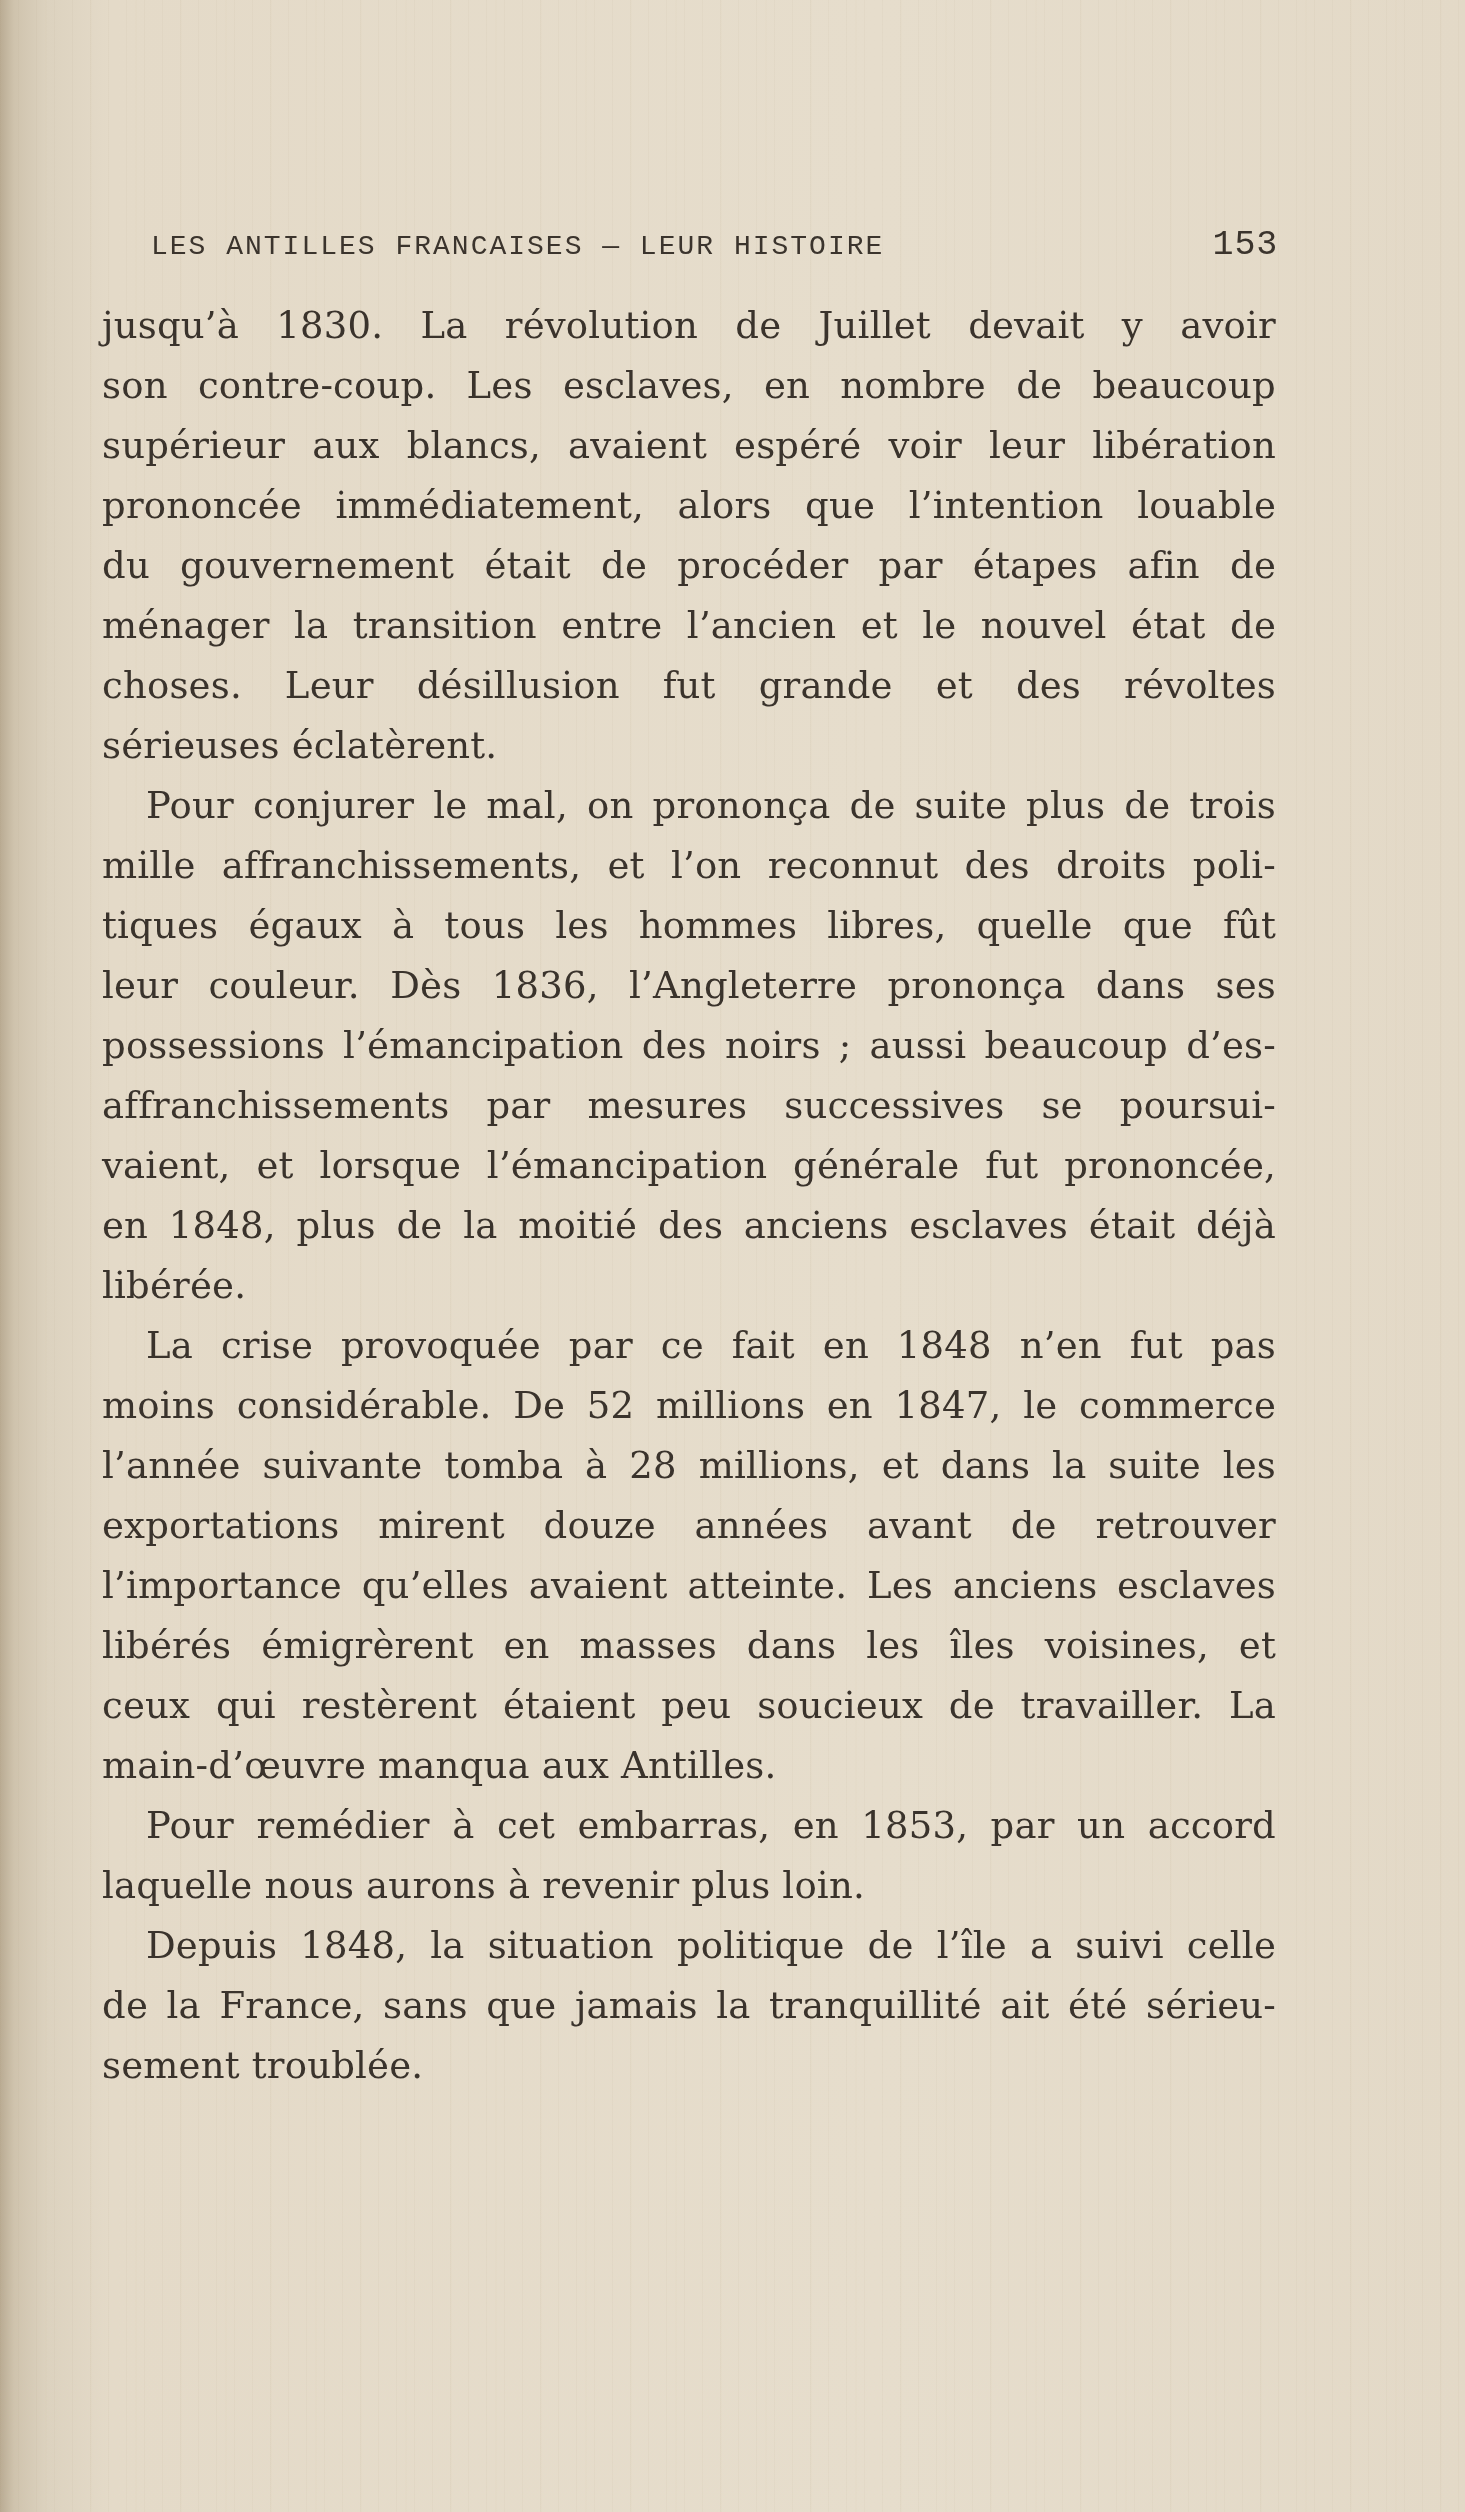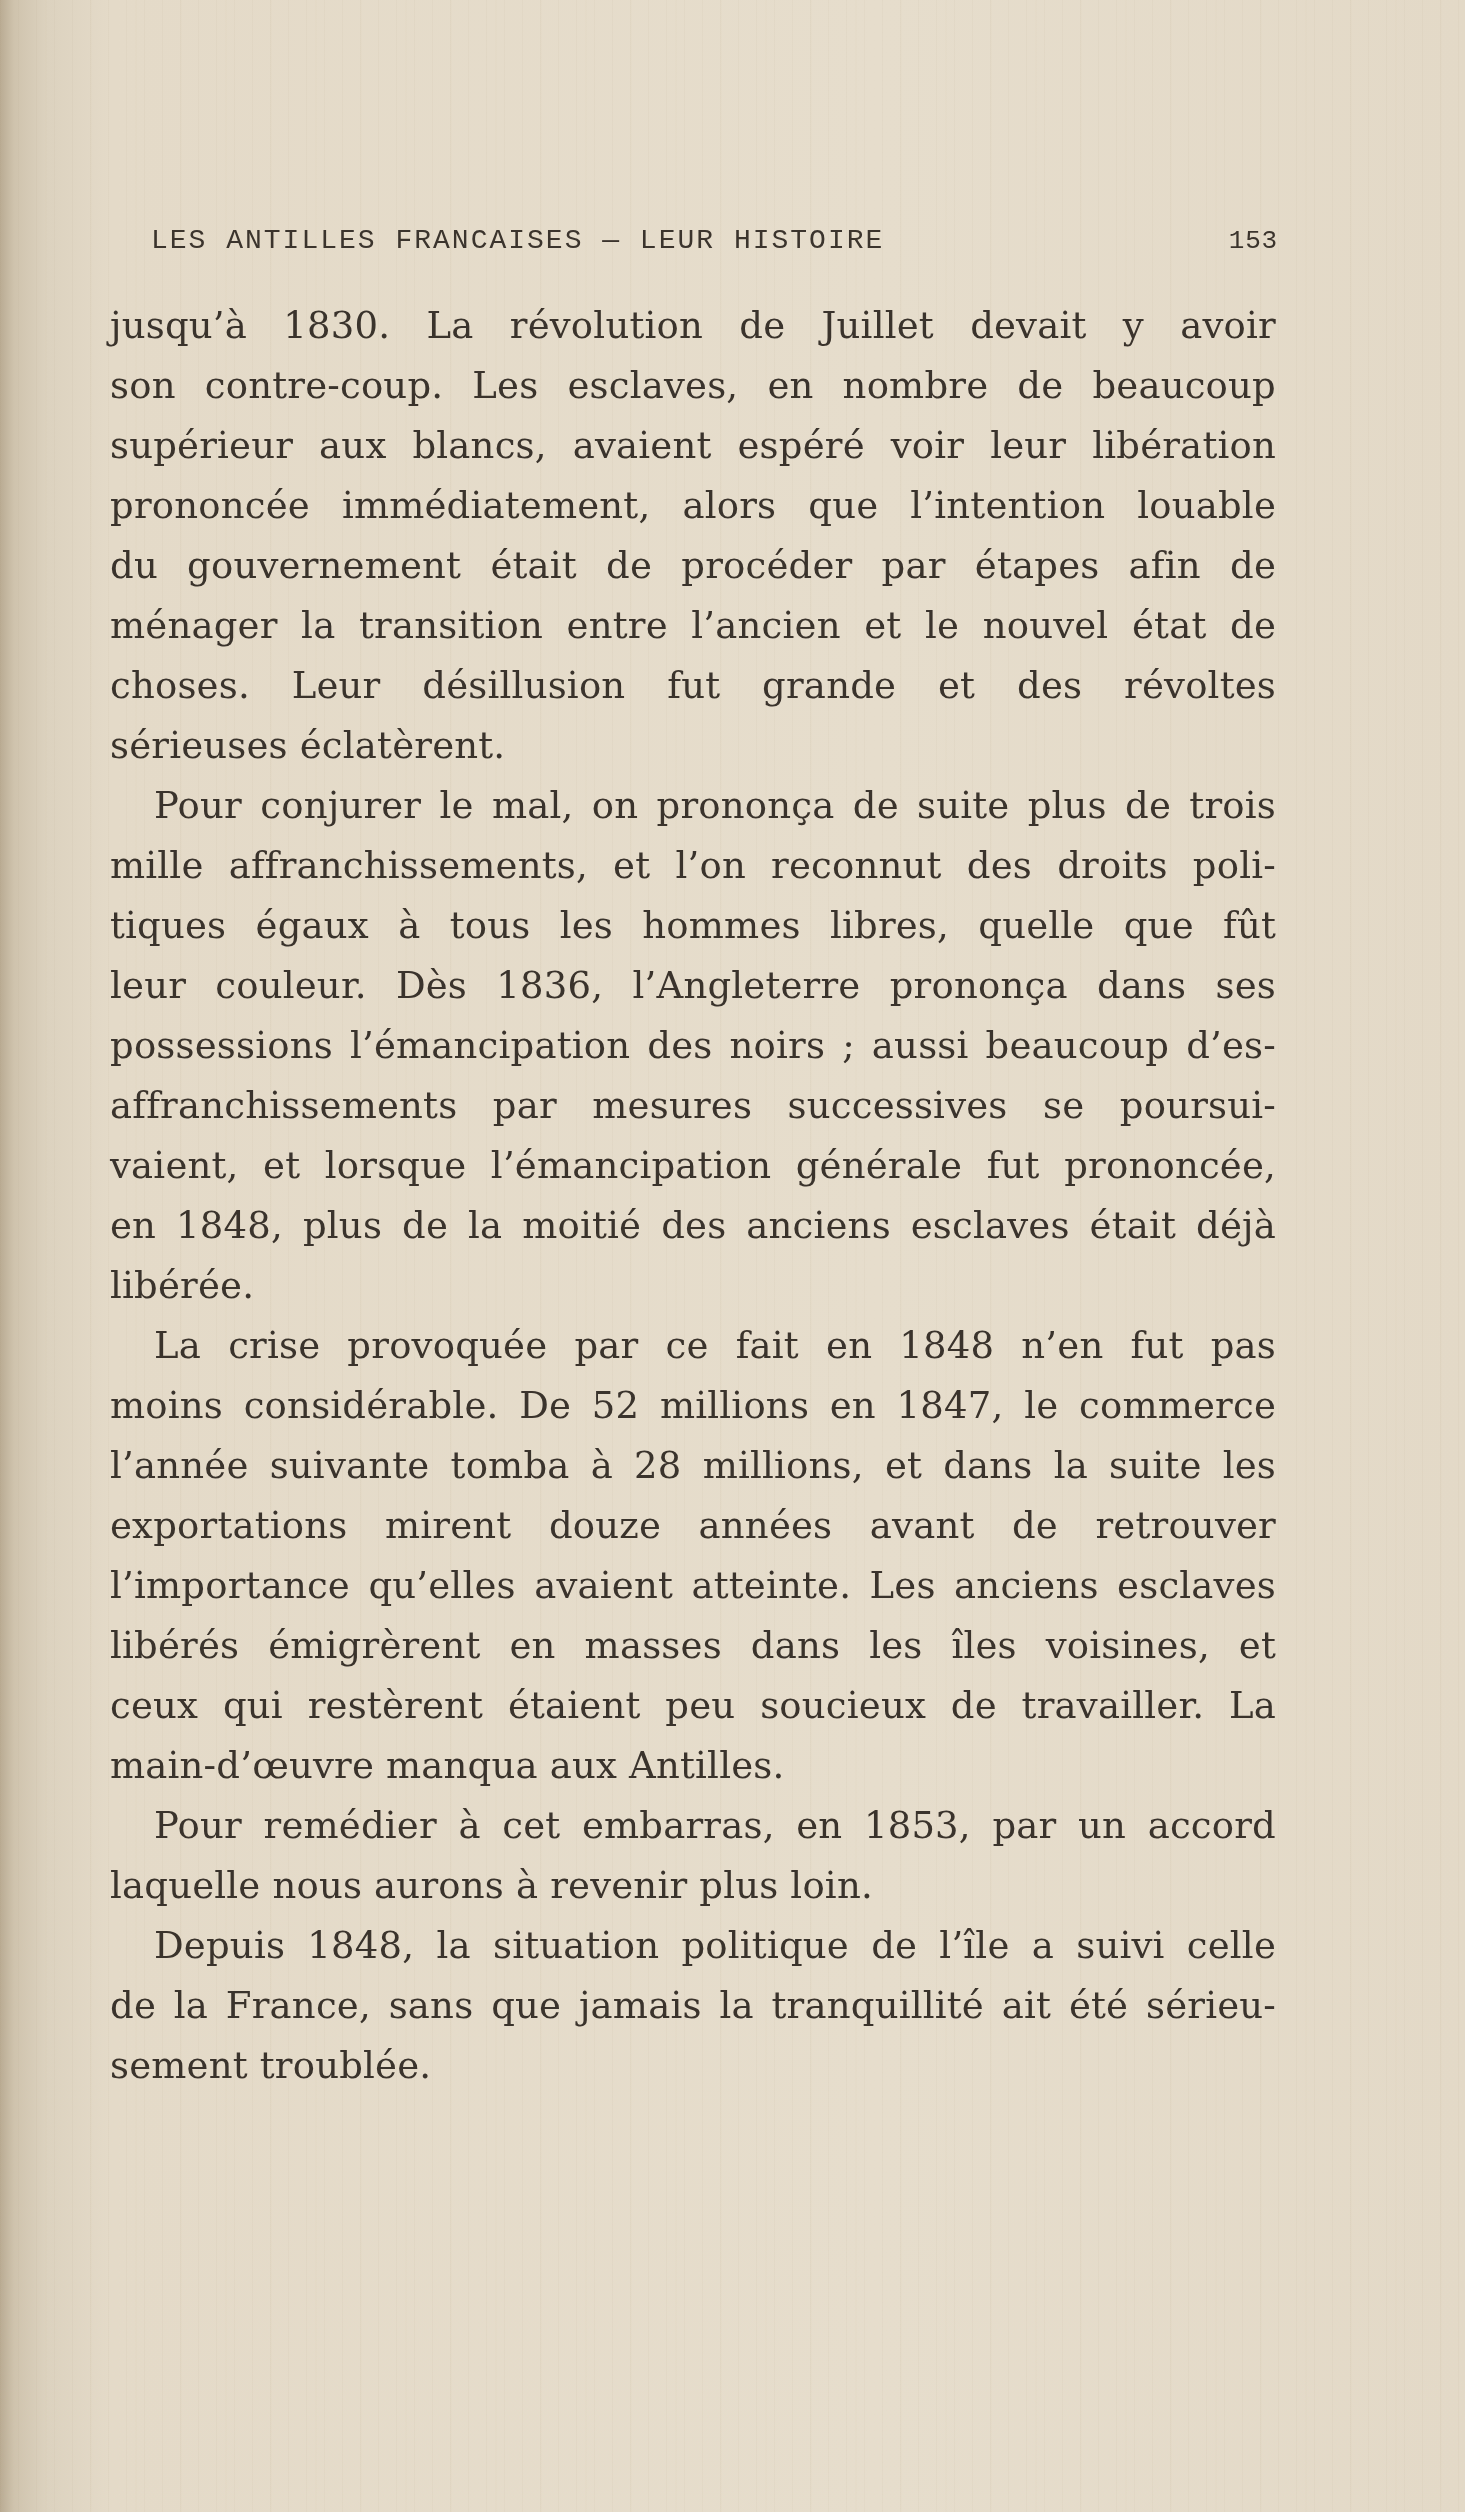--- a/index.html
+++ b/index.html
@@ -29,39 +29,38 @@
       height: 44px;
       display: flex;
       align-items: baseline;
       justify-content: space-between;
       font-family: Liberation Mono, monospace;
       font-size: 28px;
       letter-spacing: 2px;
       color: #3b342d;
     }
     .running-head .page-number {
-      font-size: 26px;
+      font-size: 35px;
       letter-spacing: 0.8px;
     }
     .text-block {
       position: absolute;
       left: 102px;
       top: 296px;
       width: 1174px;
     }
     .line {
       display: block;
       height: 60px;
       line-height: 60px;
       font-size: 37px;
       white-space: nowrap;
       text-align: justify;
       text-align-last: justify;
       letter-spacing: 0.2px;
-      margin-left: 8px;
     }
     .line.last {
       text-align-last: left;
     }
     .line.indent {
       padding-left: 44px;
     }
   </style>
 </head>
 <body>

